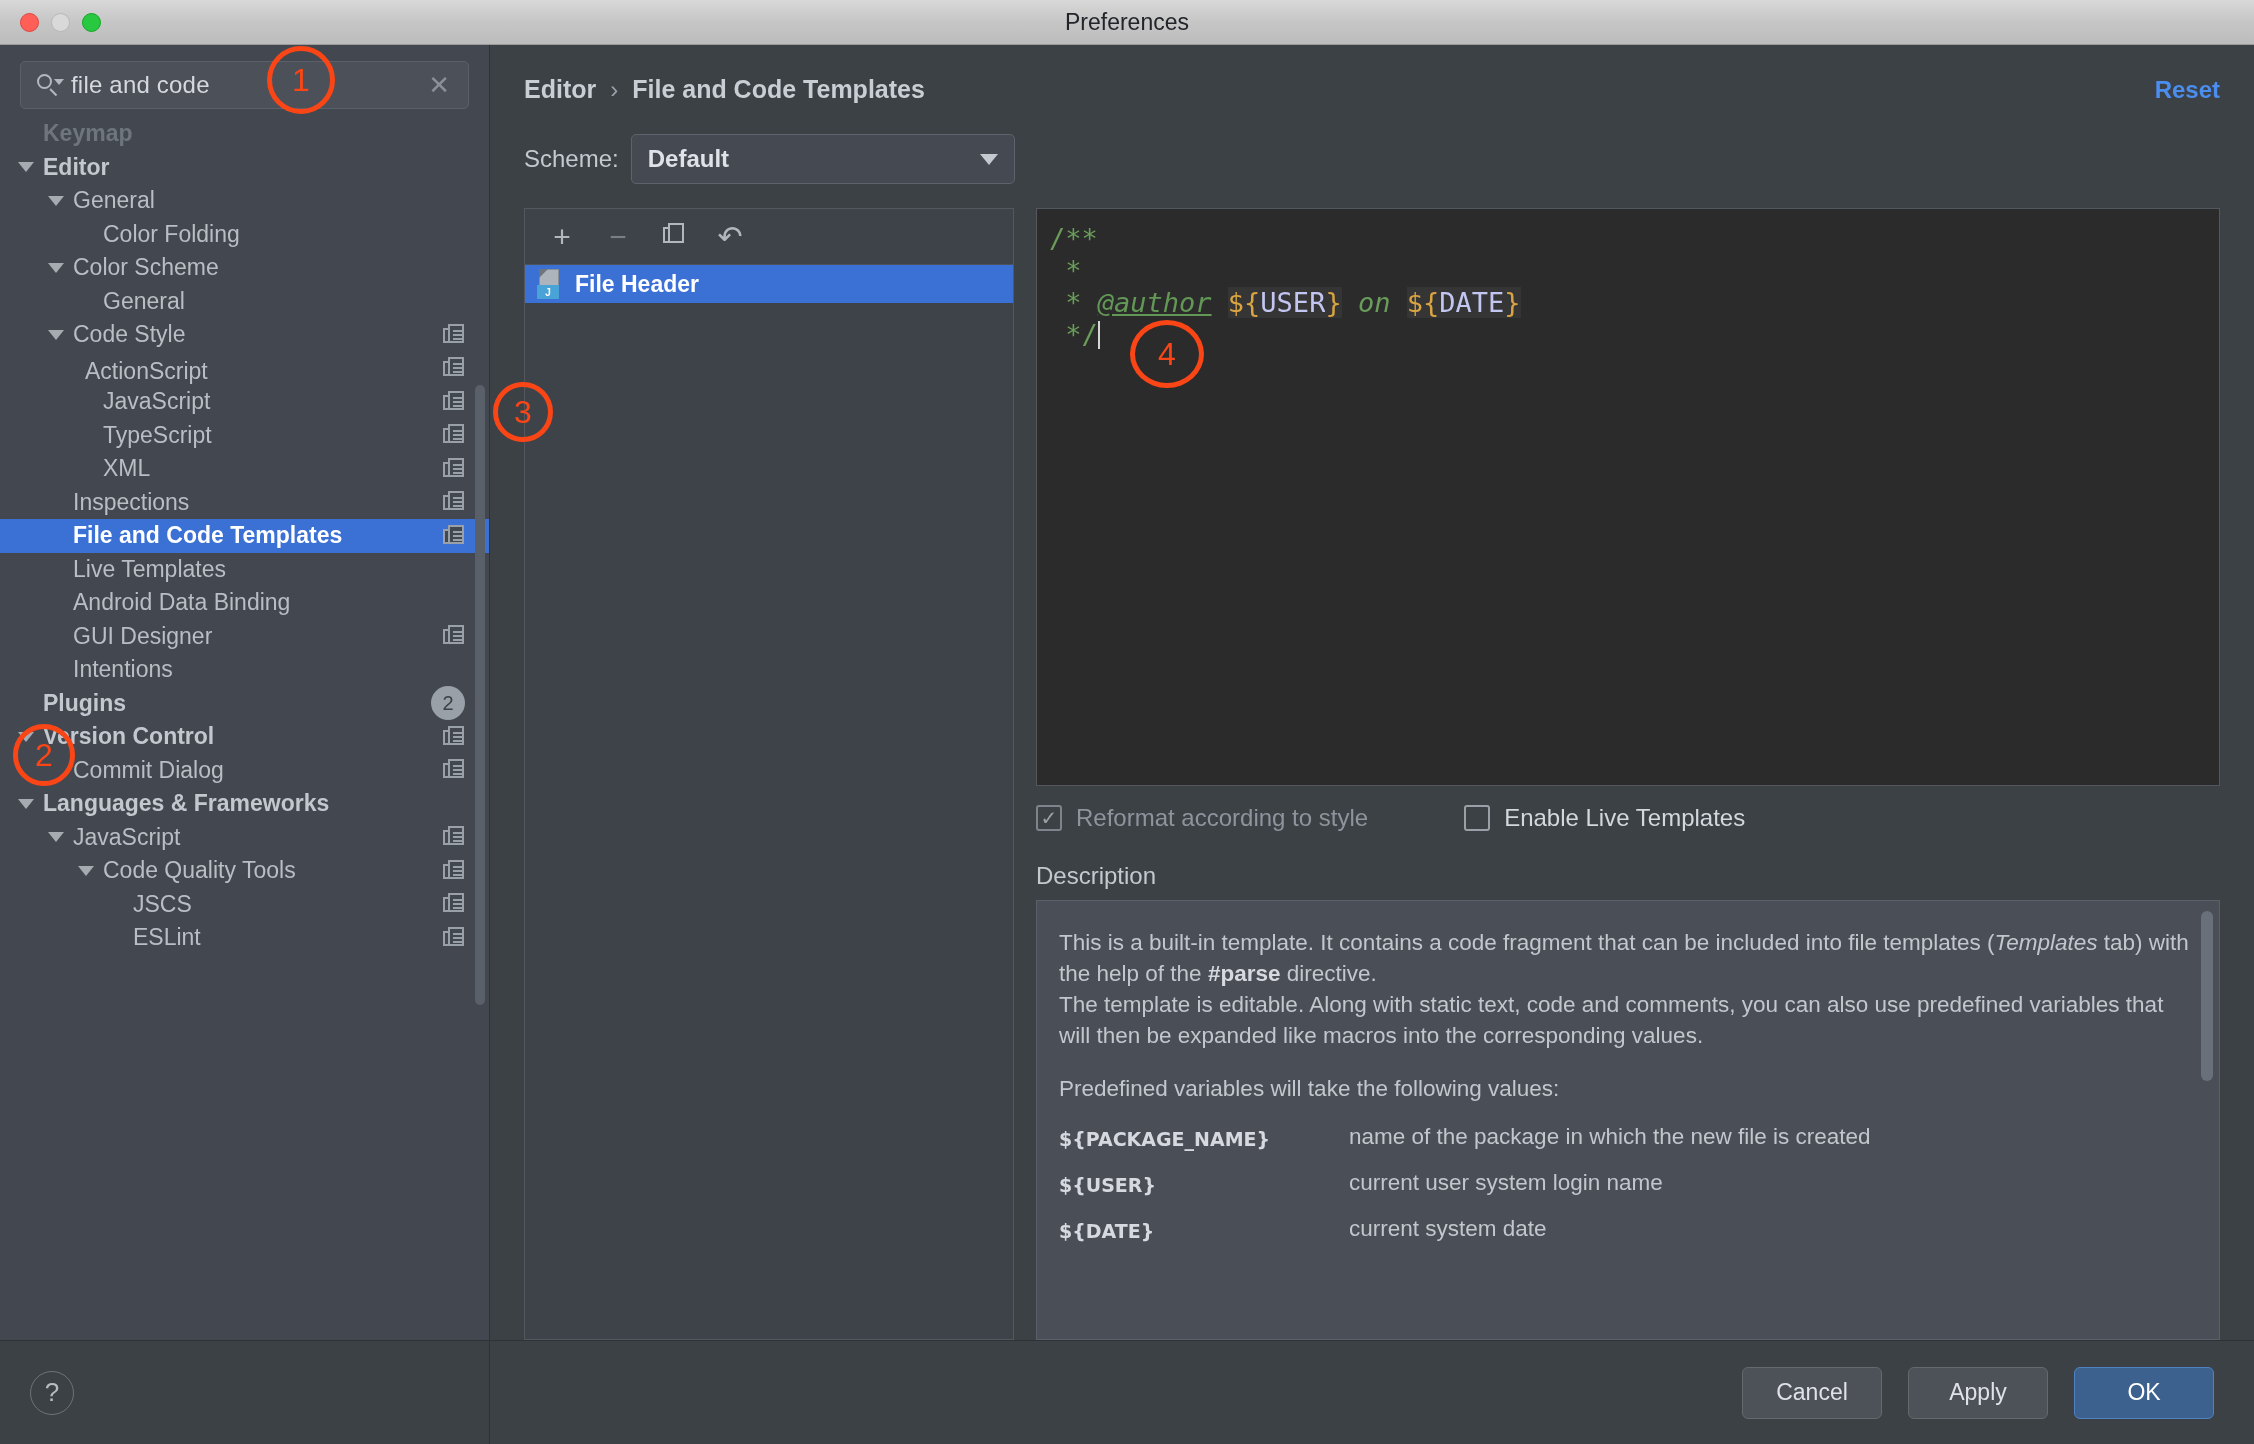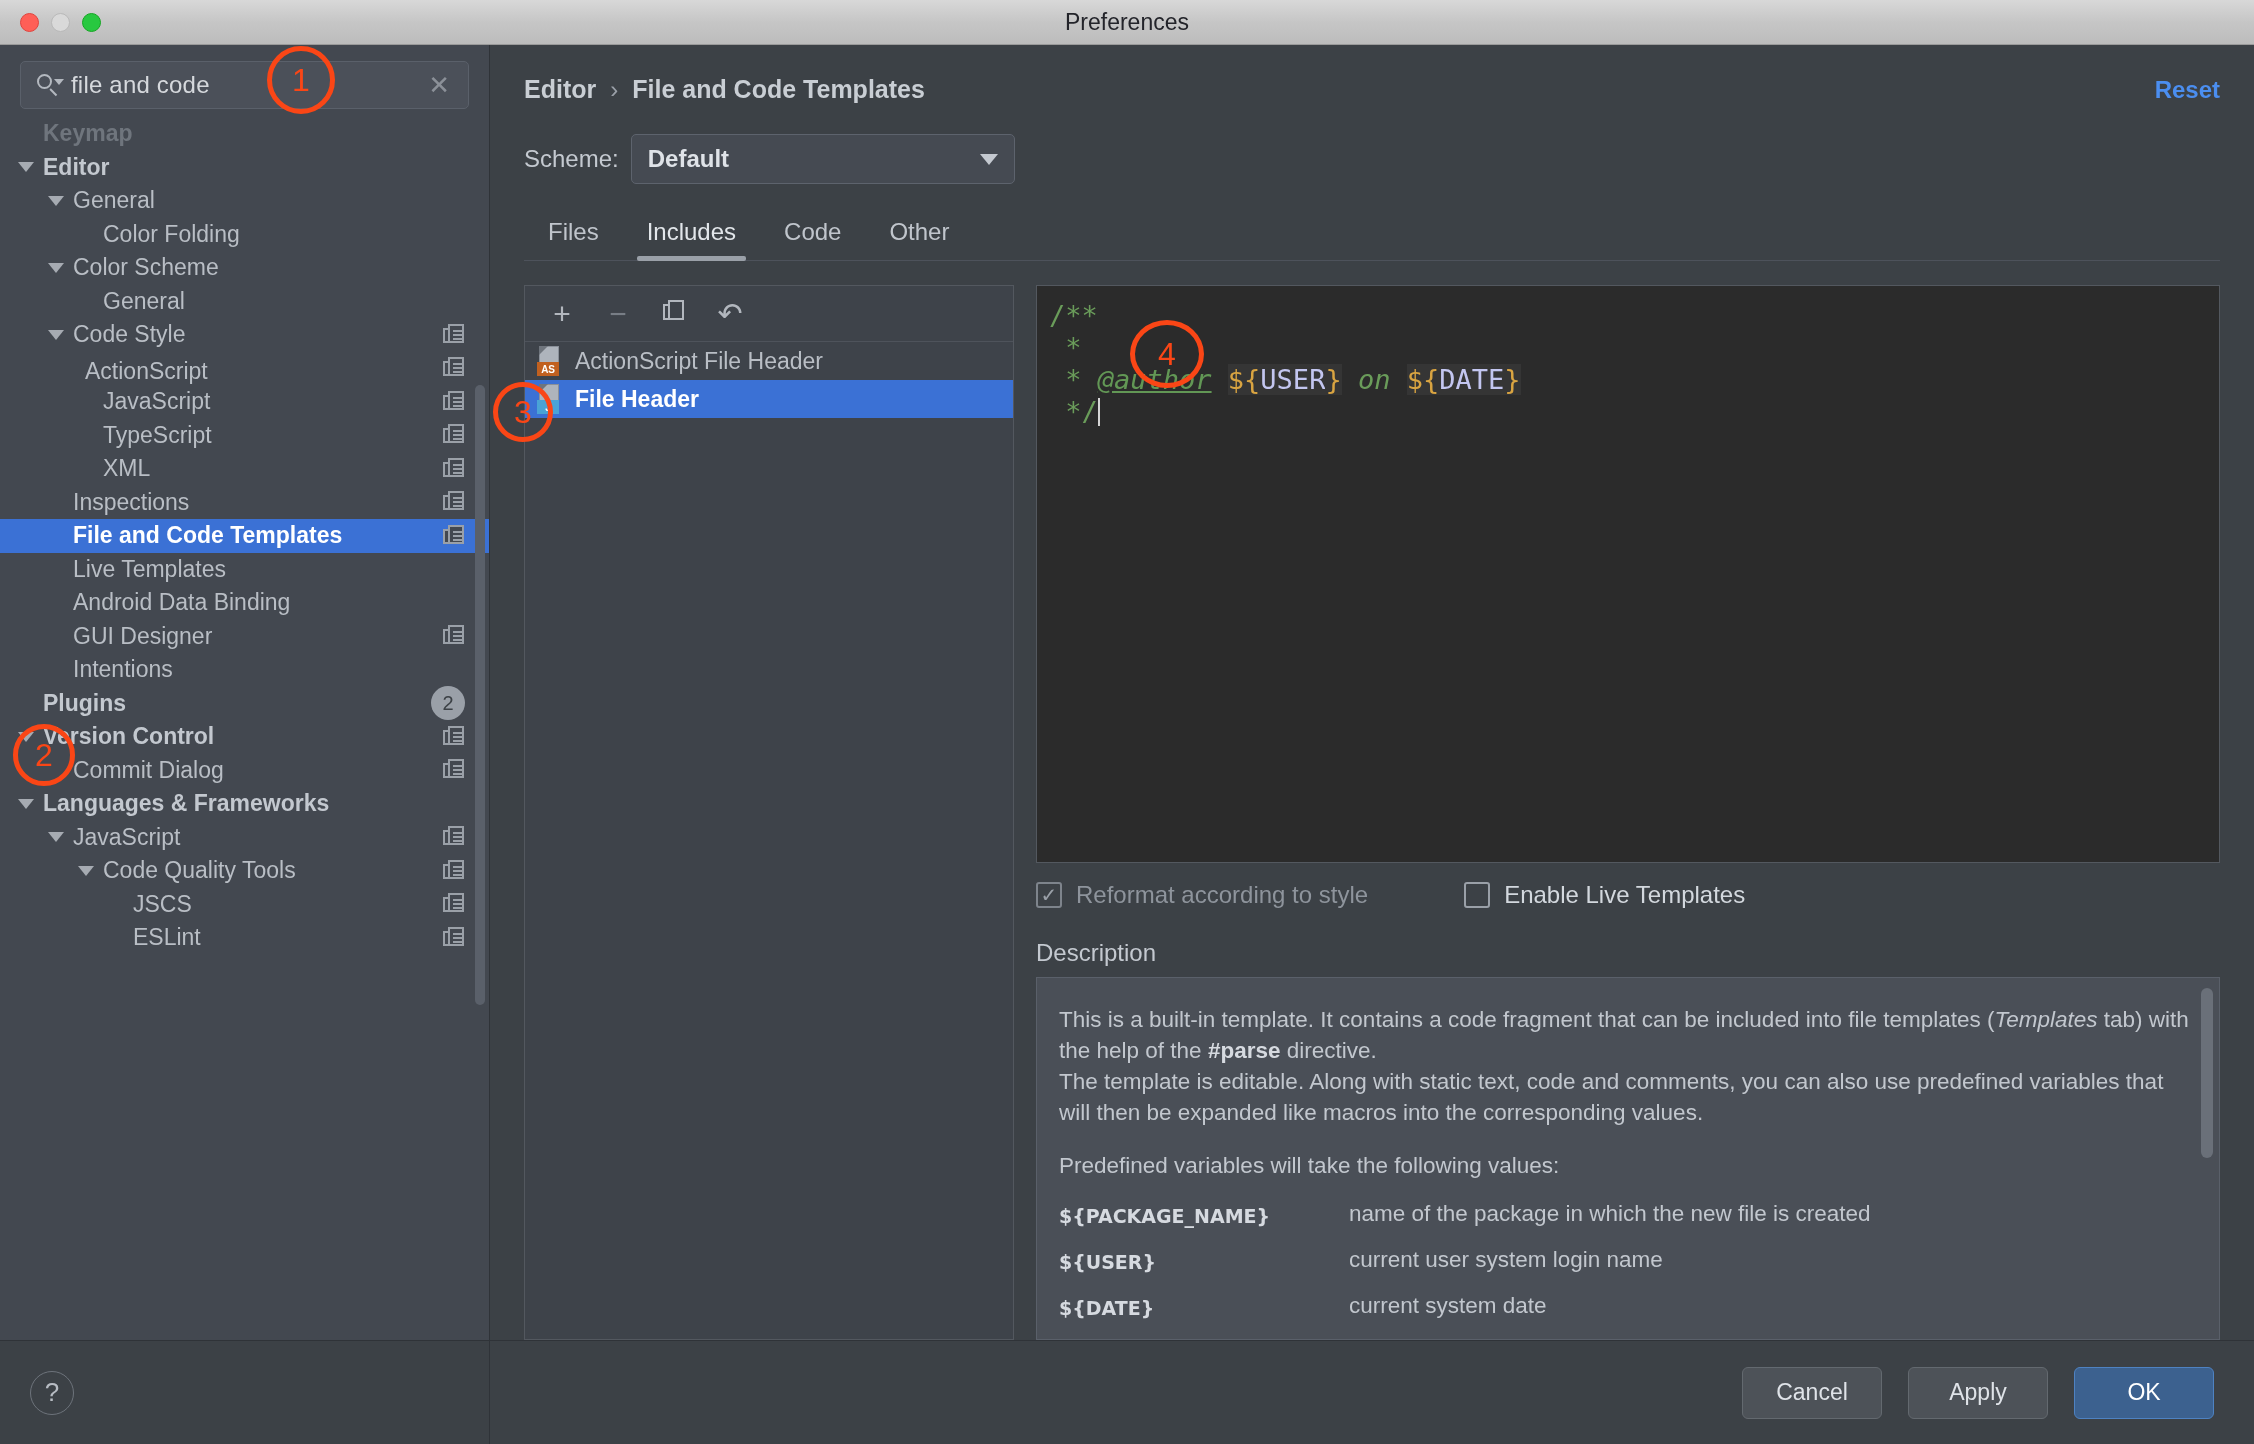--- a/index.html
+++ b/index.html
@@ -499,51 +499,37 @@
         </div>
 
         <div class="scheme-row">
           <div class="scheme-label">Scheme:</div>
           <div class="combo">
             <div class="combo-value">Default</div>
             <div class="combo-caret"></div>
           </div>
         </div>
 
-        <div class="tabs" id="tabs-host">
-            <div class="tab">Files</div>
-            <div class="tab active">Includes</div>
-            <div class="tab">Code</div>
-            <div class="tab">Other</div>
-          </div>
       </div>
 
       <div class="panes">
 
         <div class="list-pane">
           <div class="list-toolbar">
             <div class="tb-ic">+</div>
             <div class="tb-ic dim">−</div>
             <div class="tb-ic">
               <span style="display:inline-block;position:relative;width:22px;height:24px;">
                 <span style="position:absolute;left:5px;top:0;width:16px;height:20px;border:2px solid #b2b7be;"></span>
                 <span style="position:absolute;left:0;top:4px;width:6px;height:16px;border:2px solid #b2b7be;border-right:none;"></span>
               </span>
             </div>
             <div class="tb-ic">↶</div>
           </div>
           <div class="list-rows" id="list-rows">
-              <div class="list-row">
-                <span class="tpl-icon">
-                  <span class="page"></span>
-                  <span class="fold"></span>
-                  <span class="tag as">AS</span>
-                </span>
-                <span class="list-label">ActionScript File Header</span>
-              </div>
               <div class="list-row selected">
                 <span class="tpl-icon">
                   <span class="page"></span>
                   <span class="fold"></span>
                   <span class="tag j">J</span>
                 </span>
                 <span class="list-label">File Header</span>
               </div>
             </div>
         </div>

